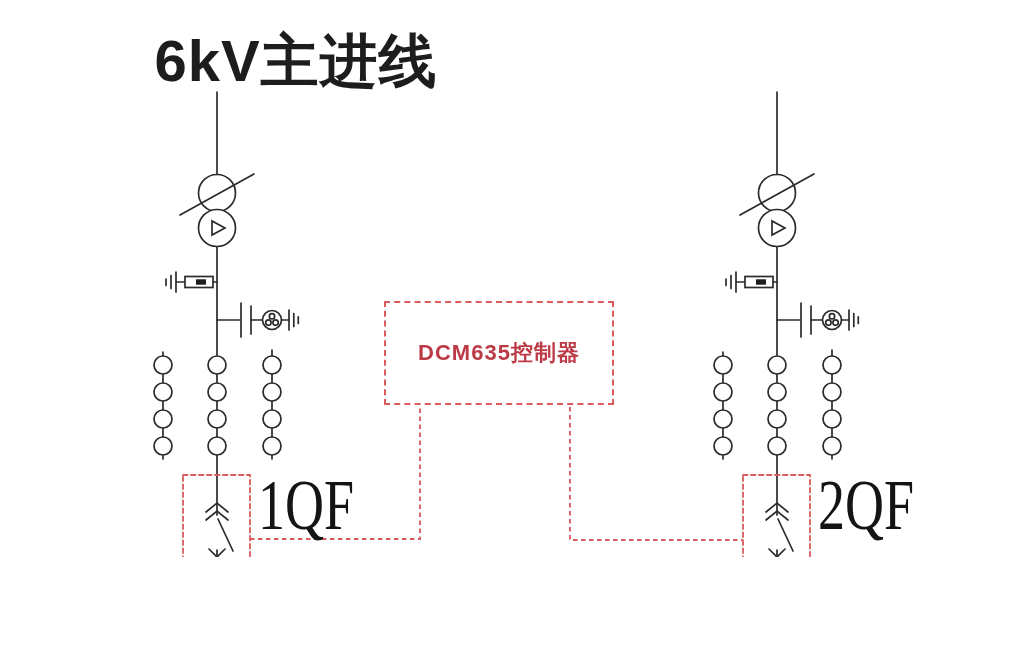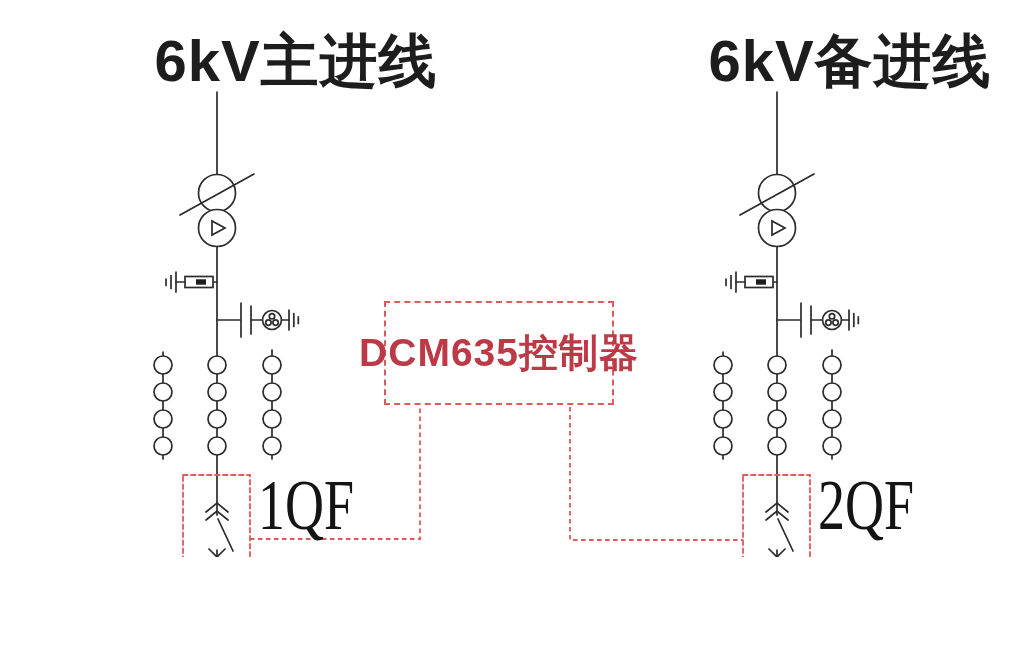--- a/index.html
+++ b/index.html
@@ -15,21 +15,21 @@
     text-align:center;white-space:nowrap;
   }
   .feeder-title.left{left:140px;width:312px;}
   .feeder-title.right{left:696px;width:308px;}
   .controller-box{
     position:absolute;left:384px;top:301px;width:230px;height:104px;
     border:2px dashed #d95b5b;box-sizing:border-box;
     display:flex;align-items:center;justify-content:center;
   }
   .controller-box span{
-    font-size:39px;font-weight:600;color:#bb3a46;letter-spacing:1px;white-space:nowrap;
+    font-size:22px;font-weight:600;color:#bb3a46;letter-spacing:1px;white-space:nowrap;
   }
   .qf-label{
     position:absolute;top:470px;height:70px;line-height:70px;
     font-family:"Liberation Serif",serif;font-size:72px;font-weight:400;color:#141414;
     transform:scale(0.75,1);transform-origin:left top;white-space:nowrap;
   }
   .qf-label.left{left:258px;}
   .qf-label.right{left:818px;}
   .busbar-label{
     position:absolute;left:374px;top:550px;width:280px;height:70px;line-height:70px;
@@ -133,21 +133,20 @@
       <use href="#feeder-branch" xlink:href="#feeder-branch"></use>
     </g>
 
     <polyline points="250,539 420,539 420,407" stroke="#d95b5b" stroke-width="1.8" stroke-dasharray="4.5 3.5" fill="none"></polyline>
     <polyline points="570,407 570,540 743,540" stroke="#d95b5b" stroke-width="1.8" stroke-dasharray="4.5 3.5" fill="none"></polyline>
 
     <path d="M15 626 H898" stroke="#6f6f6f" stroke-width="4" fill="none"></path>
   </svg>
 
   <div class="feeder-title left">6kV主进线</div>
-  <div class="feeder-title right">6kV备进线</div>
 
   <div class="controller-box">
     <span>DCM635控制器</span>
   </div>
 
   <div class="qf-label left">1QF</div>
   <div class="qf-label right">2QF</div>
 
 
 </div>

